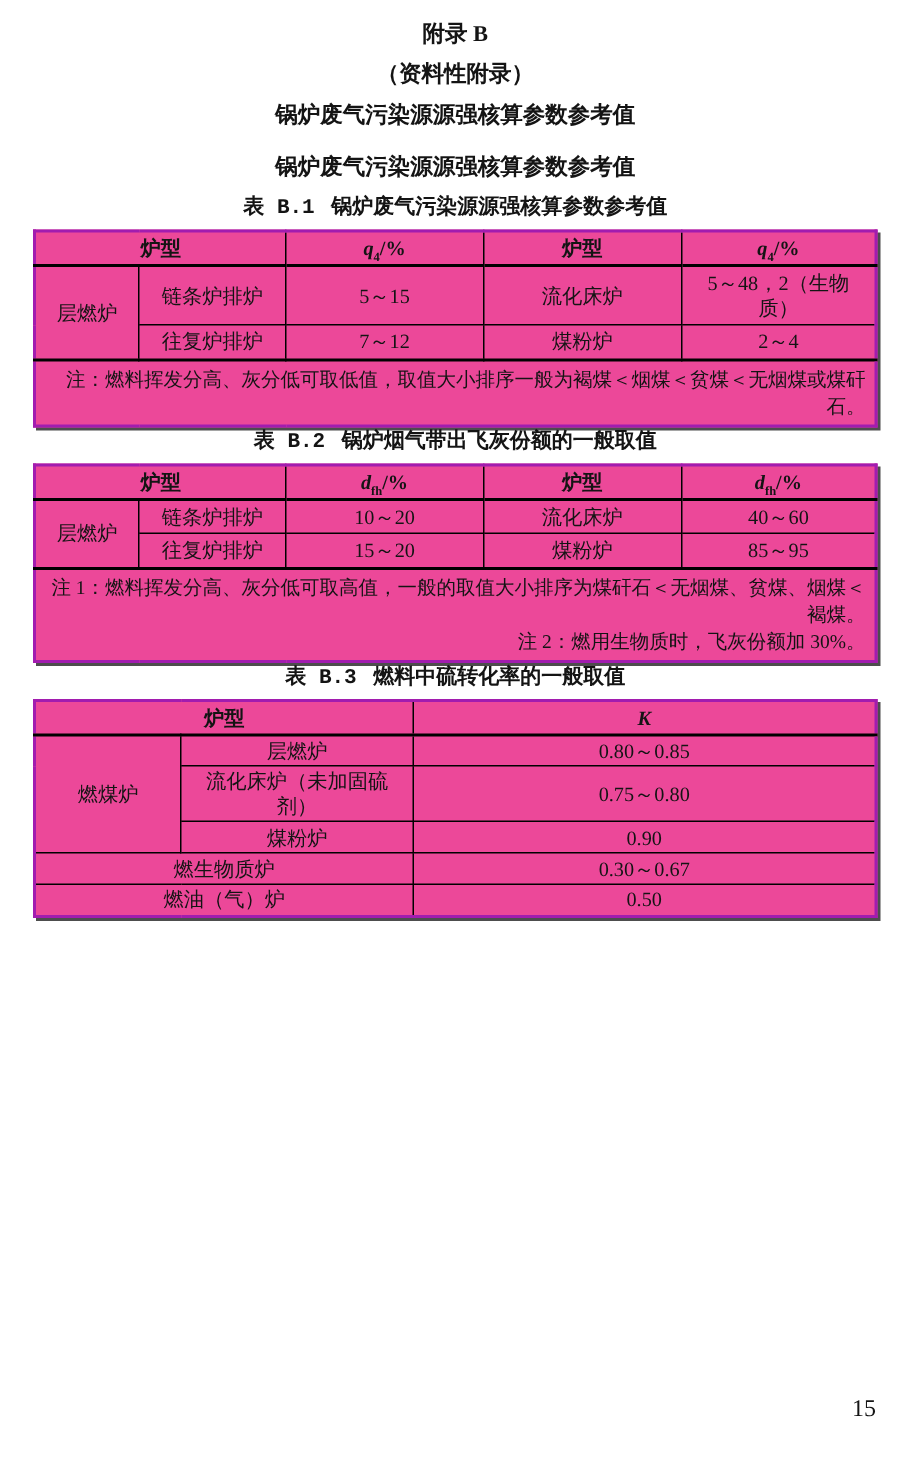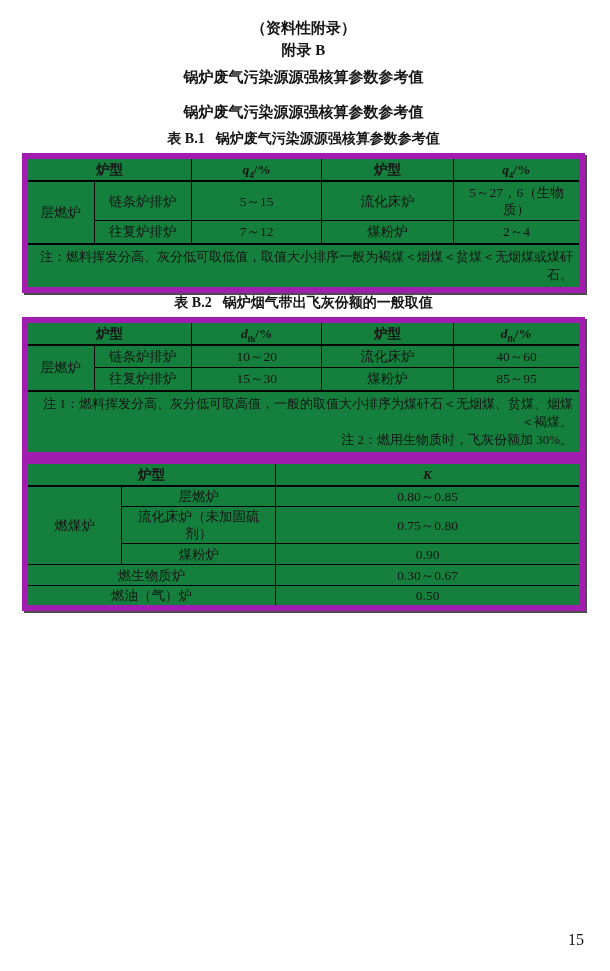--- a/index.html
+++ b/index.html
@@ -25,29 +25,29 @@
     margin-top: 26px;
   }
   .para .plabel { margin-right: 13px; }
   .tbl-caption {
     font-size: 14px;
     font-weight: bold;
     text-align: center;
     margin-bottom: 4px;
     line-height: 20px;
   }
-  .tbl-caption .cap-label { margin-right: 11px; }
+  .tbl-caption .cap-label { margin-right: 11px; font-family: Liberation Mono, monospace; }
   .tbl-caption.first { margin-top: 6px; }
   table.tbl {
     width: 100%;
     border-collapse: collapse;
-    border: 6px solid #a21caf;
+    border: 2px solid #a21caf;
     box-shadow: 2px 2px 0 #4d4d4d;
     font-size: 13.5px;
-    background: #15803d;
+    background: #ec4899;
   }
   .tbl th, .tbl td {
     border: 1px solid #000;
     text-align: center;
     vertical-align: middle;
     padding: 2px 4px;
     height: 23px;
     line-height: 17px;
   }
   .tbl tr.thead th {
@@ -80,22 +80,22 @@
   .tbl-5col col.cE { width: 23.1%; }
   .tbl-b3 col.cA { width: 17.4%; }
   .tbl-b3 col.cB { width: 27.6%; }
   .tbl-b3 col.cK { width: 55.0%; }
 </style>
 </head>
 <body>
 
 <div class="page">
 
+  <div class="h">附录 B</div>
   <div class="h h-type">（资料性附录）</div>
-  <div class="h">附录 B</div>
   <div class="h h-title">锅炉废气污染源源强核算参数参考值</div>
   <div class="h h-title2">锅炉废气污染源源强核算参数参考值</div>
 
 
 
   <div class="tbl-caption first"><span class="cap-label">表 B.1</span><span>锅炉废气污染源源强核算参数参考值</span></div>
 
   <table class="tbl tbl-5col">
     <colgroup>
         <col class="cA">
@@ -109,21 +109,21 @@
         <th colspan="2">炉型</th>
         <th><i>q</i><sub>4</sub><span>/%</span></th>
         <th>炉型</th>
         <th><i>q</i><sub>4</sub><span>/%</span></th>
       </tr>
       <tr>
         <td rowspan="2">层燃炉</td>
         <td>链条炉排炉</td>
         <td>5～15</td>
         <td>流化床炉</td>
-        <td>5～27，6（生物质）</td>
+        <td>5～48，2（生物质）</td>
       </tr>
       <tr>
         <td>往复炉排炉</td>
         <td>7～12</td>
         <td>煤粉炉</td>
         <td>2～4</td>
       </tr>
       <tr>
         <td colspan="5" class="note-cell">注：燃料挥发分高、灰分低可取低值，取值大小排序一般为褐煤＜烟煤＜贫煤＜无烟煤或煤矸石。</td>
       </tr>
@@ -149,33 +149,34 @@
       </tr>
       <tr>
         <td rowspan="2">层燃炉</td>
         <td>链条炉排炉</td>
         <td>10～20</td>
         <td>流化床炉</td>
         <td>40～60</td>
       </tr>
       <tr>
         <td>往复炉排炉</td>
-        <td>15～30</td>
+        <td>15～20</td>
         <td>煤粉炉</td>
         <td>85～95</td>
       </tr>
       <tr>
         <td colspan="5" class="note-cell">
           <div>注 1：燃料挥发分高、灰分低可取高值，一般的取值大小排序为煤矸石＜无烟煤、贫煤、烟煤＜褐煤。</div>
           <div>注 2：燃用生物质时，飞灰份额加 30%。</div>
         </td>
       </tr>
     </tbody>
   </table>
 
+  <div class="tbl-caption"><span class="cap-label">表 B.3</span><span>燃料中硫转化率的一般取值</span></div>
 
   <table class="tbl tbl-b3">
     <colgroup>
         <col class="cA">
         <col class="cB">
         <col class="cK">
       </colgroup>
     <tbody>
       <tr class="thead">
         <th colspan="2">炉型</th>

